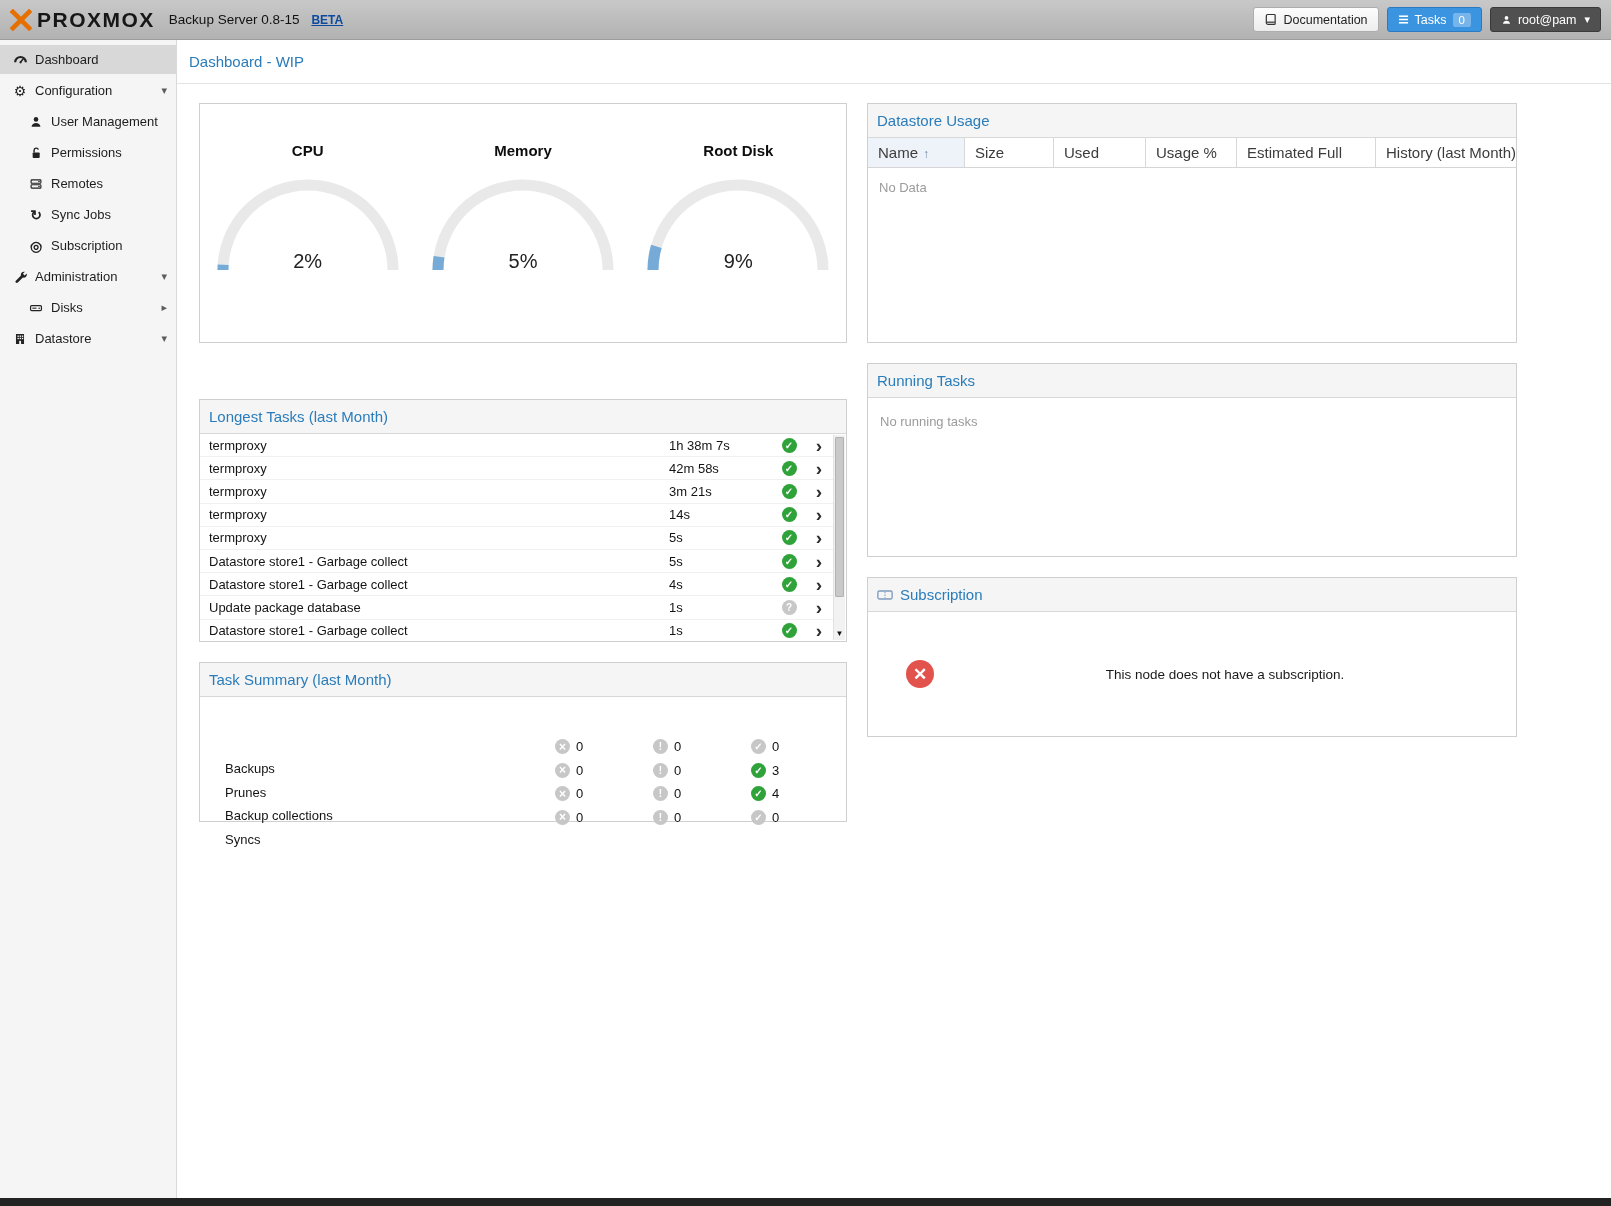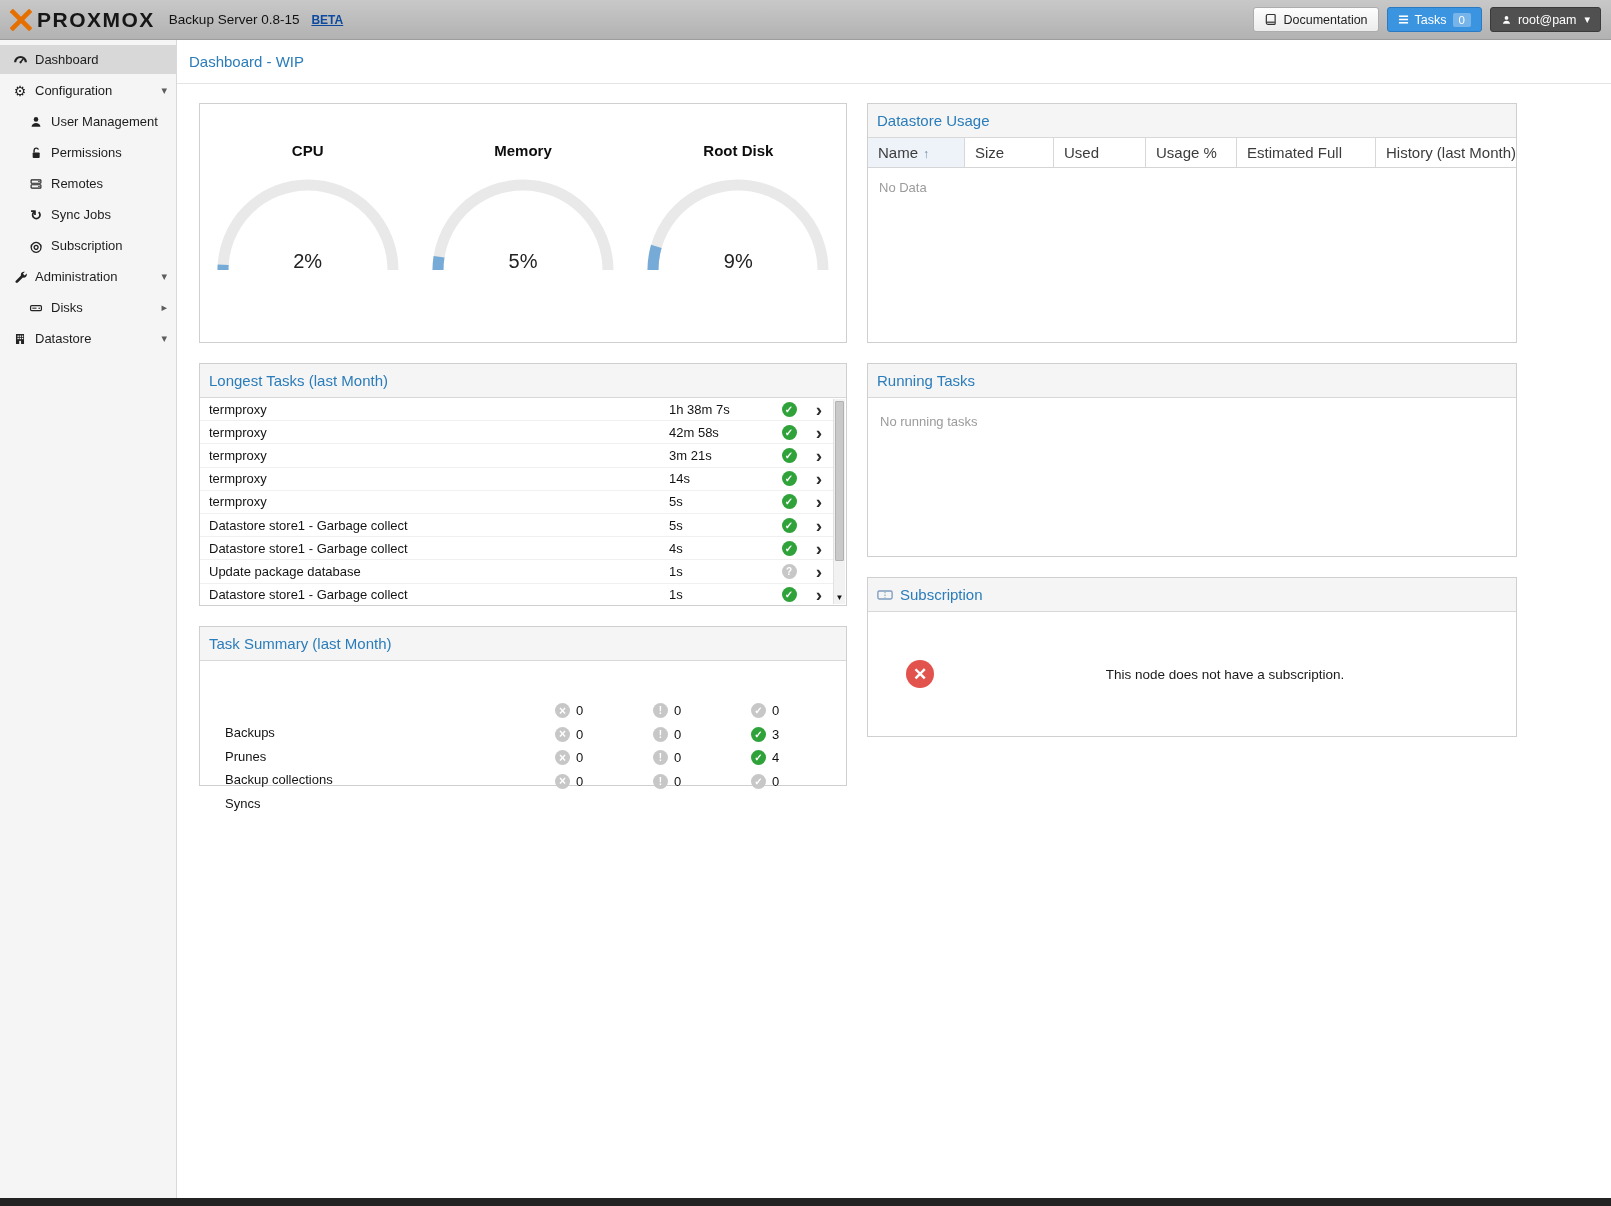--- a/index.html
+++ b/index.html
@@ -102,21 +102,21 @@
     padding: 6px 10px; font-size: 15px; color: #3c3c3c;
     border-right: 1px solid #d8d8d8; background: #fff; cursor: pointer;
     white-space: nowrap; overflow: hidden;
   }
   .du-cell:last-child { border-right: none; }
   .du-cell.sorted { background: #eef3f9; }
   .sort-arrow::after { content: "↑"; color: #6d87a5; margin-left: 5px; font-size: 12px; }
   .du-empty { padding: 12px 11px; color: #9b9b9b; }
 
   
-  .lt-panel { height: 243px; position: relative; }
+  .lt-panel { height: 243px; position: relative; margin-top: 36px; }
   .lt-body { height: 208px; overflow: hidden; }
   .task-row {
     display: grid; grid-template-columns: 460px 105px 30px 30px;
     align-items: center; height: 23.2px; padding-left: 9px;
     border-bottom: 1px solid #f0f0f0; cursor: pointer;
     width: calc(100% - 12px);
   }
   .t-name, .t-dur { font-size: 13px; color: #141414; white-space: nowrap; overflow: hidden; }
   .t-status { justify-self: center; }
   .t-chev { justify-self: center; color: #2e2e2e; }

